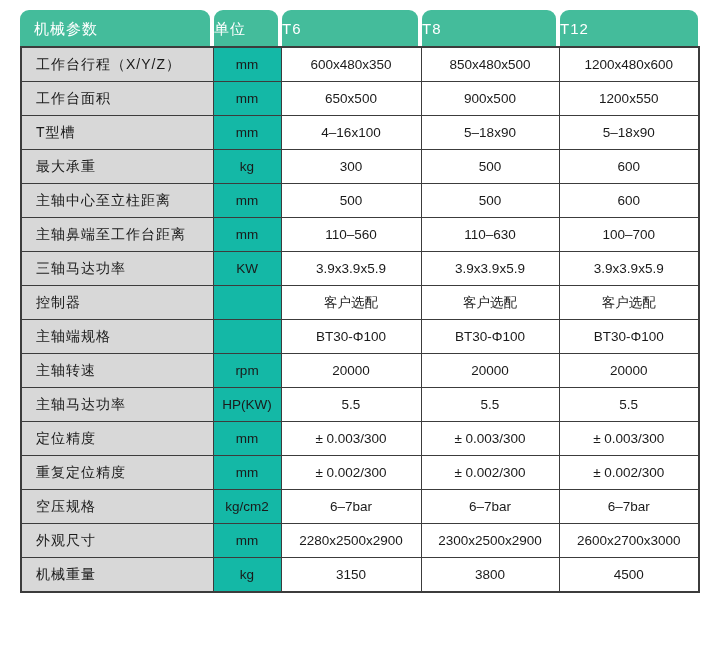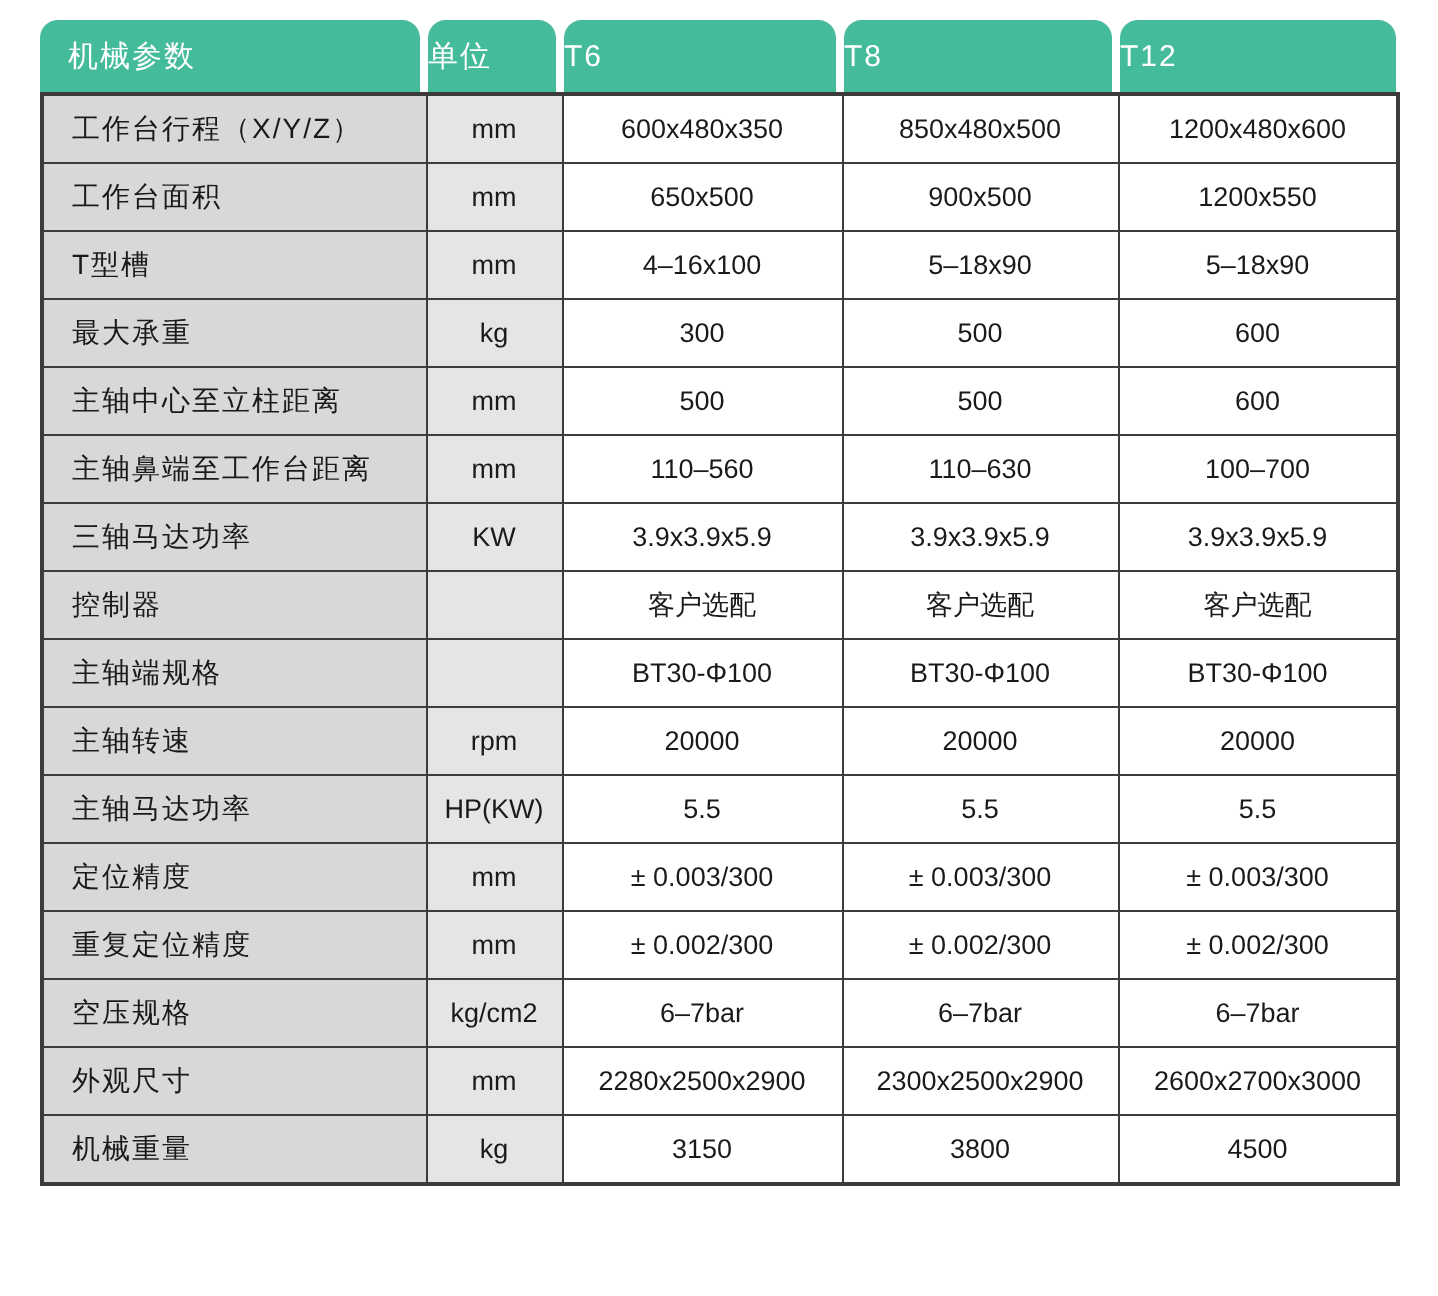--- a/index.html
+++ b/index.html
@@ -63,21 +63,21 @@
     overflow: hidden;
   }
   table.spec td.param {
     background: #d8d8d8;
     text-align: left;
     padding-left: 14px;
     font-size: 14px;
     letter-spacing: 1px;
     margin-top: 36px;
   }
-  table.spec td.unit { background: #e5e5e5; }
+  table.spec td.unit { background: #14b8a6; }
   table.spec td.val { background: #ffffff; }
 </style>
 </head>
 <body>
 
 <div class="stage">
   <div class="spec-wrap">
 
     <div class="thead">
       <div class="thcol c1">

